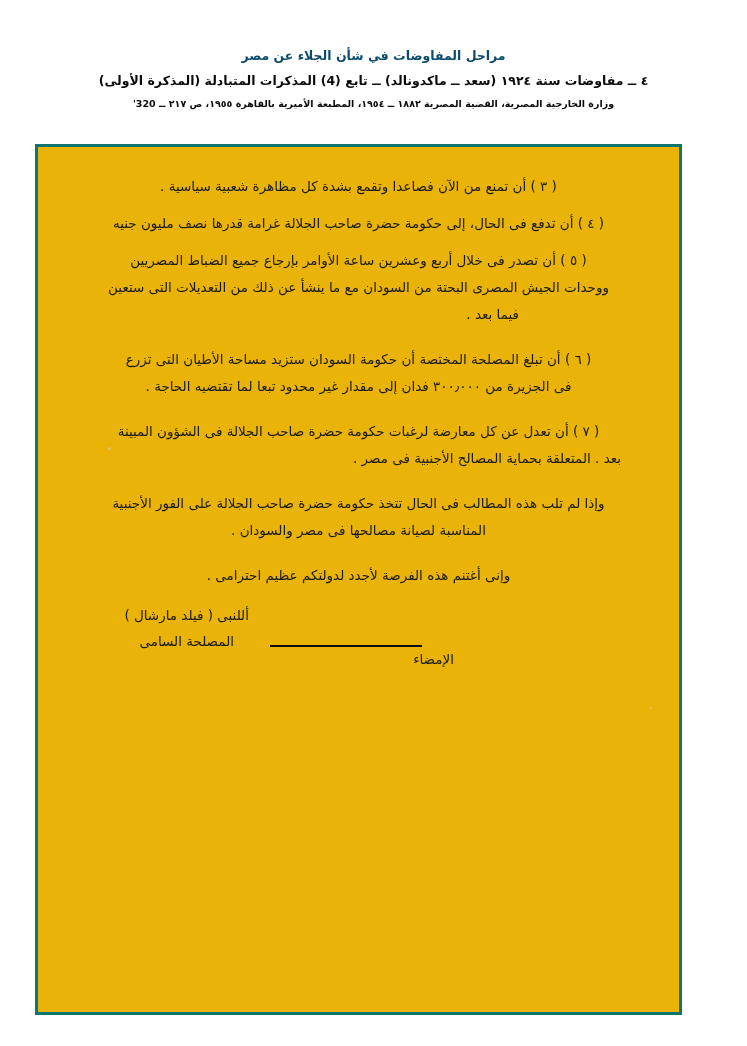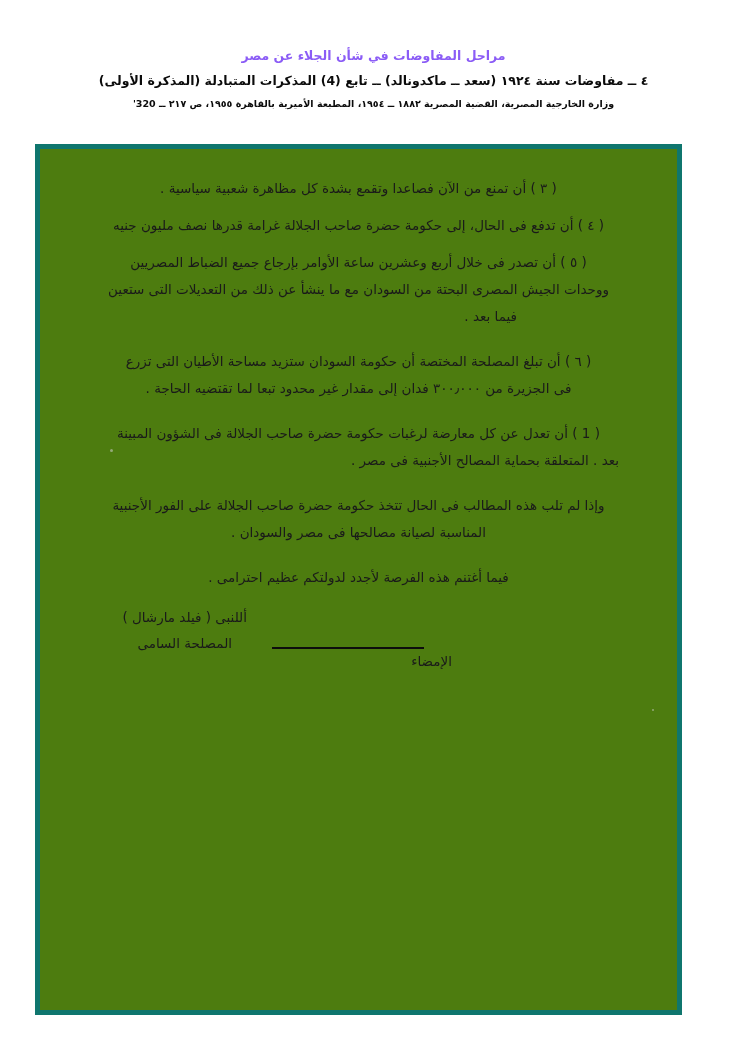--- a/index.html
+++ b/index.html
@@ -22,21 +22,21 @@
     top: 48px;
     left: 0;
     width: 747px;
     text-align: center;
   }
   .header .line1 {
     font-family: "DejaVu Sans", sans-serif;
     font-weight: bold;
     font-size: 12.5px;
     letter-spacing: 0px;
-    color: #8b5cf6;
+    color: #0c4a6e;
     margin-bottom: 10px;
   }
   .header .line2 {
     font-family: "DejaVu Sans", sans-serif;
     font-weight: bold;
     font-size: 12.5px;
     color: #0b0b0b;
     margin-bottom: 10px;
   }
   .header .line3 {
@@ -46,23 +46,23 @@
     color: #0b0b0b;
   }
 
   
   .scan-frame {
     position: absolute;
     top: 144px;
     left: 35px;
     width: 647px;
     height: 871px;
-    border: 5px solid #0f766e;
+    border: 3px solid #0f766e;
     box-sizing: border-box;
-    background: #4d7c0f;
+    background: #eab308;
   }
 
   .scan-inner {
     position: absolute;
     top: 0;
     left: 0;
     right: 0;
     padding: 26px 40px 0 40px;
     box-sizing: border-box;
   }
@@ -165,35 +165,35 @@
     <div class="gap-sm"></div>
 
     <div class="para">
       <span class="ln c">( ٦ ) أن تبلغ المصلحة المختصة أن حكومة السودان ستزيد مساحة الأطيان التى تزرع</span>
       <span class="ln c">فى الجزيرة من ٣٠٠٫٠٠٠ فدان إلى مقدار غير محدود تبعا لما تقتضيه الحاجة .</span>
     </div>
 
     <div class="gap-sm"></div>
 
     <div class="para">
-      <span class="ln c">( 1 ) أن تعدل عن كل معارضة لرغبات حكومة حضرة صاحب الجلالة فى الشؤون المبينة</span>
+      <span class="ln c">( ٧ ) أن تعدل عن كل معارضة لرغبات حكومة حضرة صاحب الجلالة فى الشؤون المبينة</span>
       <span class="ln r" style="padding-right:18px">بعد . المتعلقة بحماية المصالح الأجنبية فى مصر .</span>
     </div>
 
     <div class="gap-sm"></div>
 
     <div class="para">
       <span class="ln c">وإذا لم تلب هذه المطالب فى الحال تتخذ حكومة حضرة صاحب الجلالة على الفور الأجنبية</span>
       <span class="ln c">المناسبة لصيانة مصالحها فى مصر والسودان .</span>
     </div>
 
     <div class="gap-sm"></div>
 
     <div class="para">
-      <span class="ln c">فيما أغتنم هذه الفرصة لأجدد لدولتكم عظيم احترامى .</span>
+      <span class="ln c">وإنى أغتنم هذه الفرصة لأجدد لدولتكم عظيم احترامى .</span>
     </div>
 
     <div class="sig-wrap">
       <span class="sig-label">الإمضاء</span>
       <span class="sig-name">أللنبى ( فيلد مارشال )</span>
       <span class="sig-title">المصلحة السامى</span>
     </div>
 
   </div>
 

